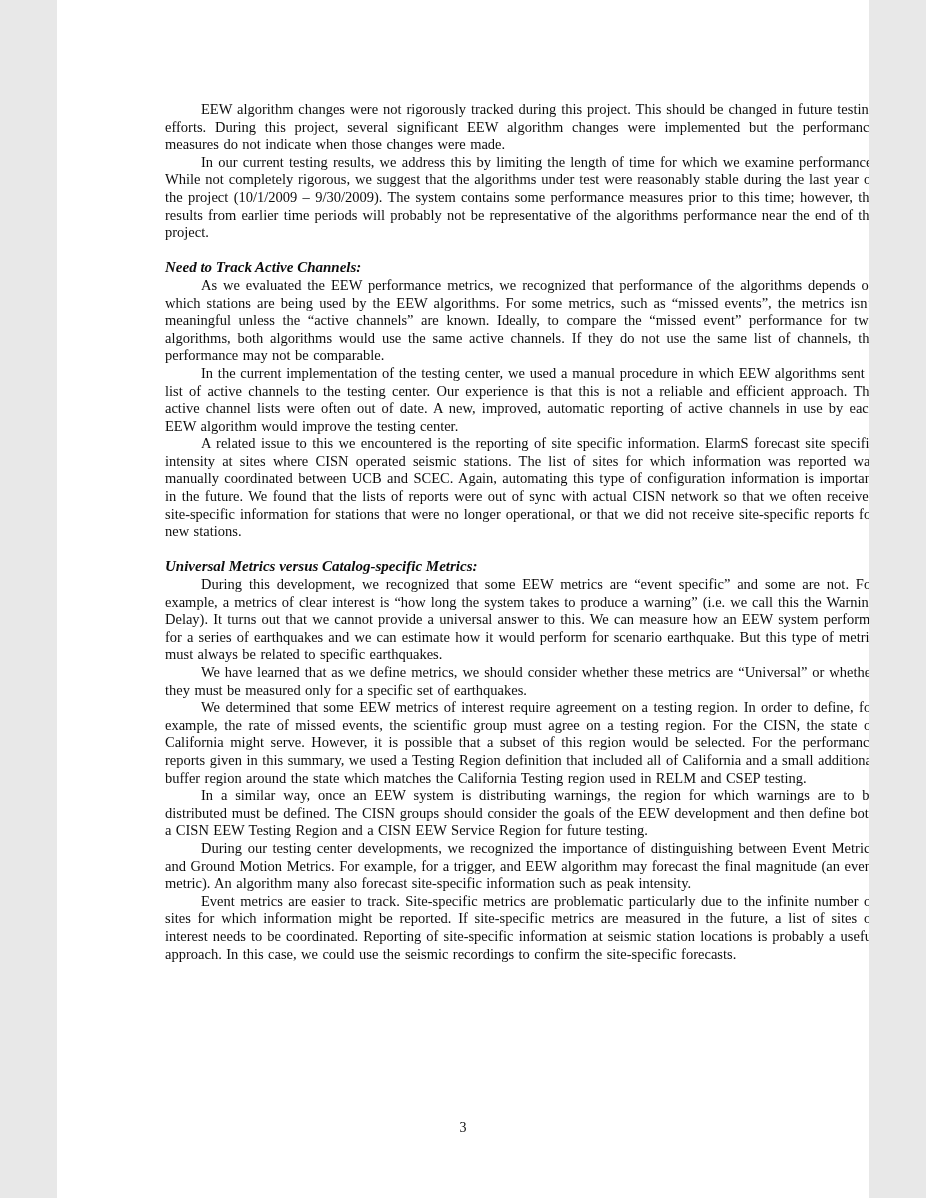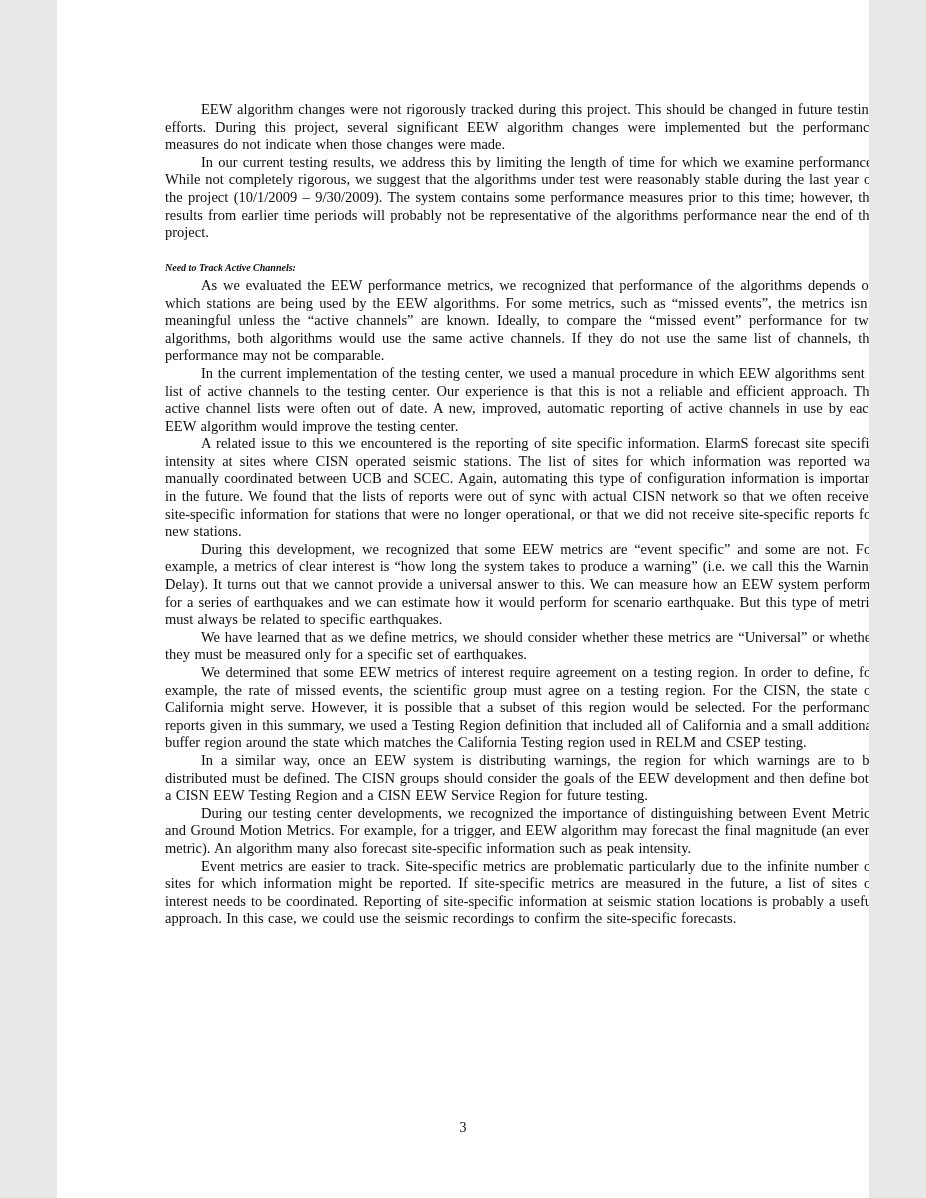--- a/index.html
+++ b/index.html
@@ -27,21 +27,21 @@
     line-height: 17.6px;
     text-align: justify;
   }
   .doc-section { margin: 0; padding: 0; }
   .para {
     margin: 0;
     text-indent: 36px;
     word-spacing: 0.8px;
   }
   .heading {
-    font-size: 10px;
+    font-size: 15px;
     line-height: 17.6px;
     font-weight: bold;
     font-style: italic;
     margin: 17.6px 0 0 0;
   }
   .page-number {
     position: absolute;
     left: 0;
     right: 0;
     top: 1119px;
@@ -62,20 +62,21 @@
     </div>
 
     <div class="doc-section">
       <h3 class="heading">Need to Track Active Channels:</h3>
       <p class="para">As we evaluated the EEW performance metrics, we recognized that performance of the algorithms depends on which stations are being used by the EEW algorithms. For some metrics, such as “missed events”, the metrics isn’t meaningful unless the “active channels” are known. Ideally, to compare the “missed event” performance for two algorithms, both algorithms would use the same active channels. If they do not use the same list of channels, the performance may not be comparable.</p>
       <p class="para">In the current implementation of the testing center, we used a manual procedure in which EEW algorithms sent a list of active channels to the testing center. Our experience is that this is not a reliable and efficient approach. The active channel lists were often out of date. A new, improved, automatic reporting of active channels in use by each EEW algorithm would improve the testing center.</p>
       <p class="para">A related issue to this we encountered is the reporting of site specific information. ElarmS forecast site specific intensity at sites where CISN operated seismic stations. The list of sites for which information was reported was manually coordinated between UCB and SCEC. Again, automating this type of configuration information is important in the future. We found that the lists of reports were out of sync with actual CISN network so that we often received site-specific information for stations that were no longer operational,  or that we did not receive site-specific reports for new stations.</p>
     </div>
 
     <div class="doc-section">
+      <h3 class="heading">Universal Metrics versus Catalog-specific Metrics:</h3>
       <p class="para">During this development, we recognized that some EEW metrics are “event specific” and some are not. For example, a metrics of clear interest is “how long the system takes to produce a warning” (i.e. we call this the Warning Delay). It turns out that we cannot provide a universal answer to this. We can measure how an EEW system performs for a series of earthquakes and we can estimate how it would perform for scenario earthquake. But this type of metric must always be related to specific earthquakes.</p>
       <p class="para">We have learned that as we define metrics, we should consider whether these metrics are “Universal” or whether they must be measured only for a specific set of earthquakes.</p>
     </div>
 
     <div class="doc-section">
       <p class="para">We determined that some EEW metrics of interest require agreement on a testing region. In order to define, for example, the rate of missed events, the scientific group must agree on a testing region. For the CISN, the state of California might serve. However, it is possible that a subset of this region would be selected. For the performance reports given in this summary, we used a Testing Region definition that included all of California and a small additional buffer region around the state which matches the California Testing region used in RELM and CSEP testing.</p>
       <p class="para">In a similar way, once an EEW system is distributing warnings, the region for which warnings are to be distributed must be defined. The CISN groups should consider the goals of the EEW development and then define both a CISN EEW Testing Region and a CISN EEW Service Region for future testing.</p>
     </div>
 
     <div class="doc-section">

